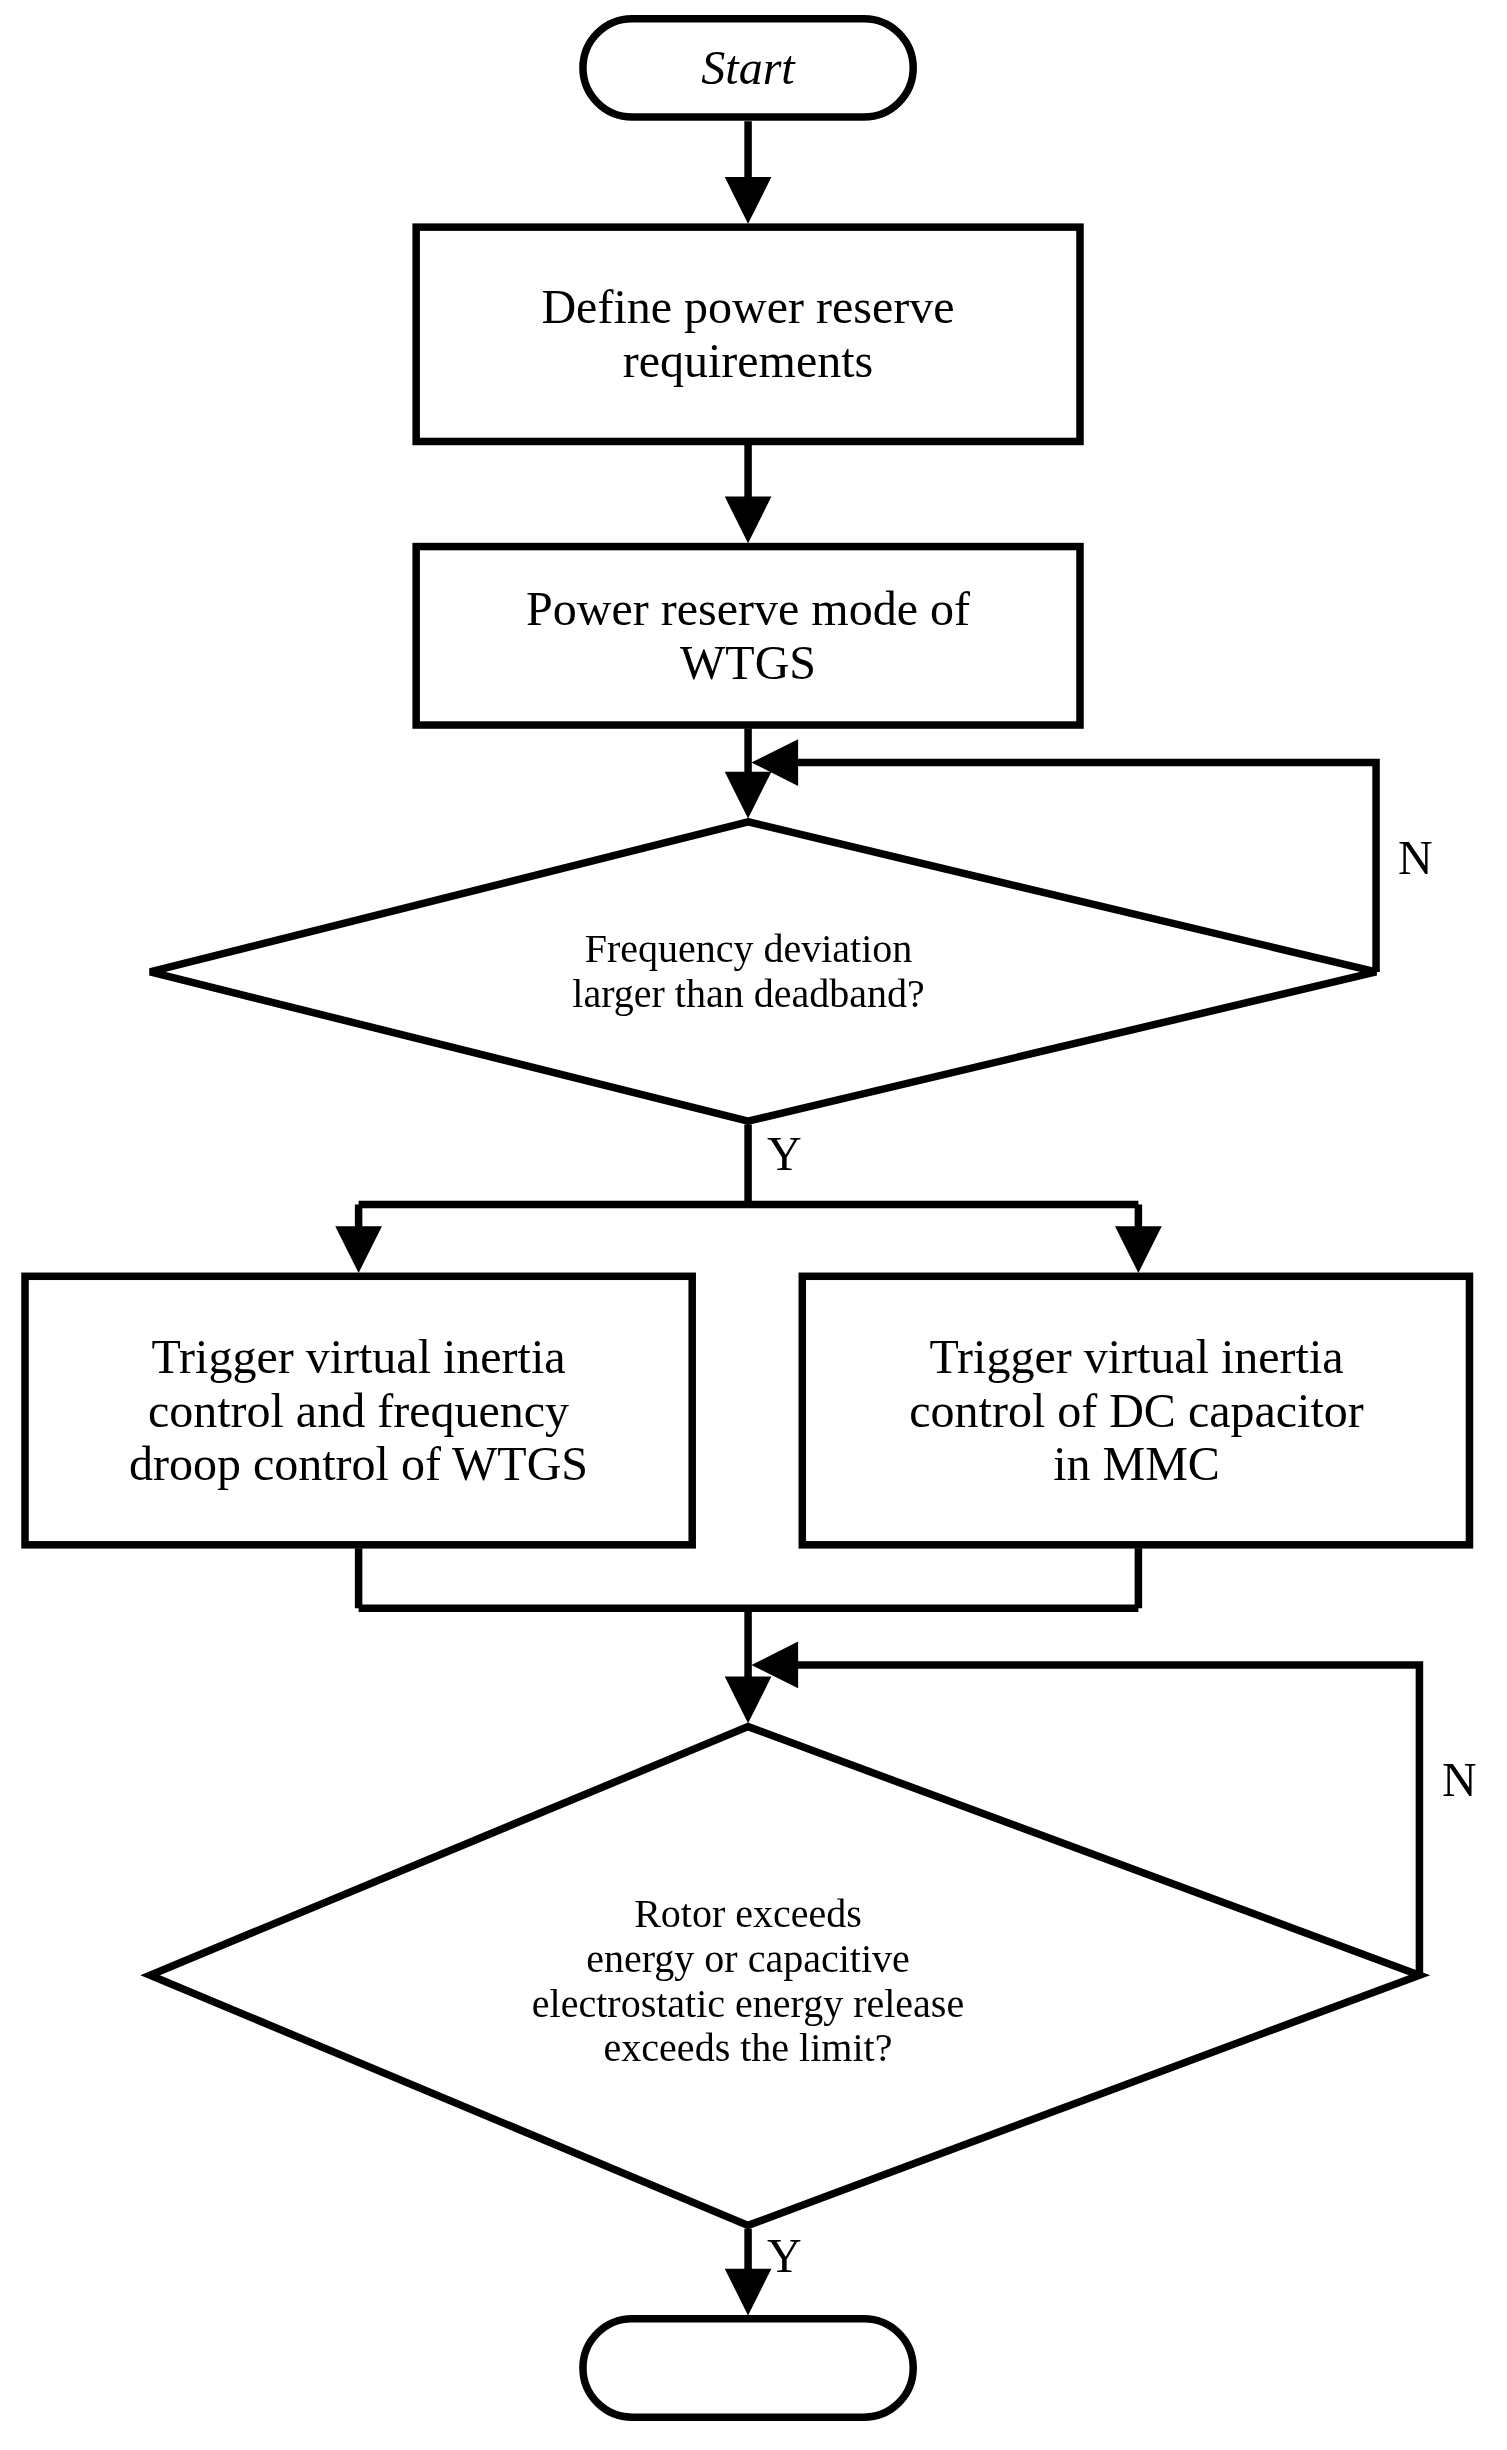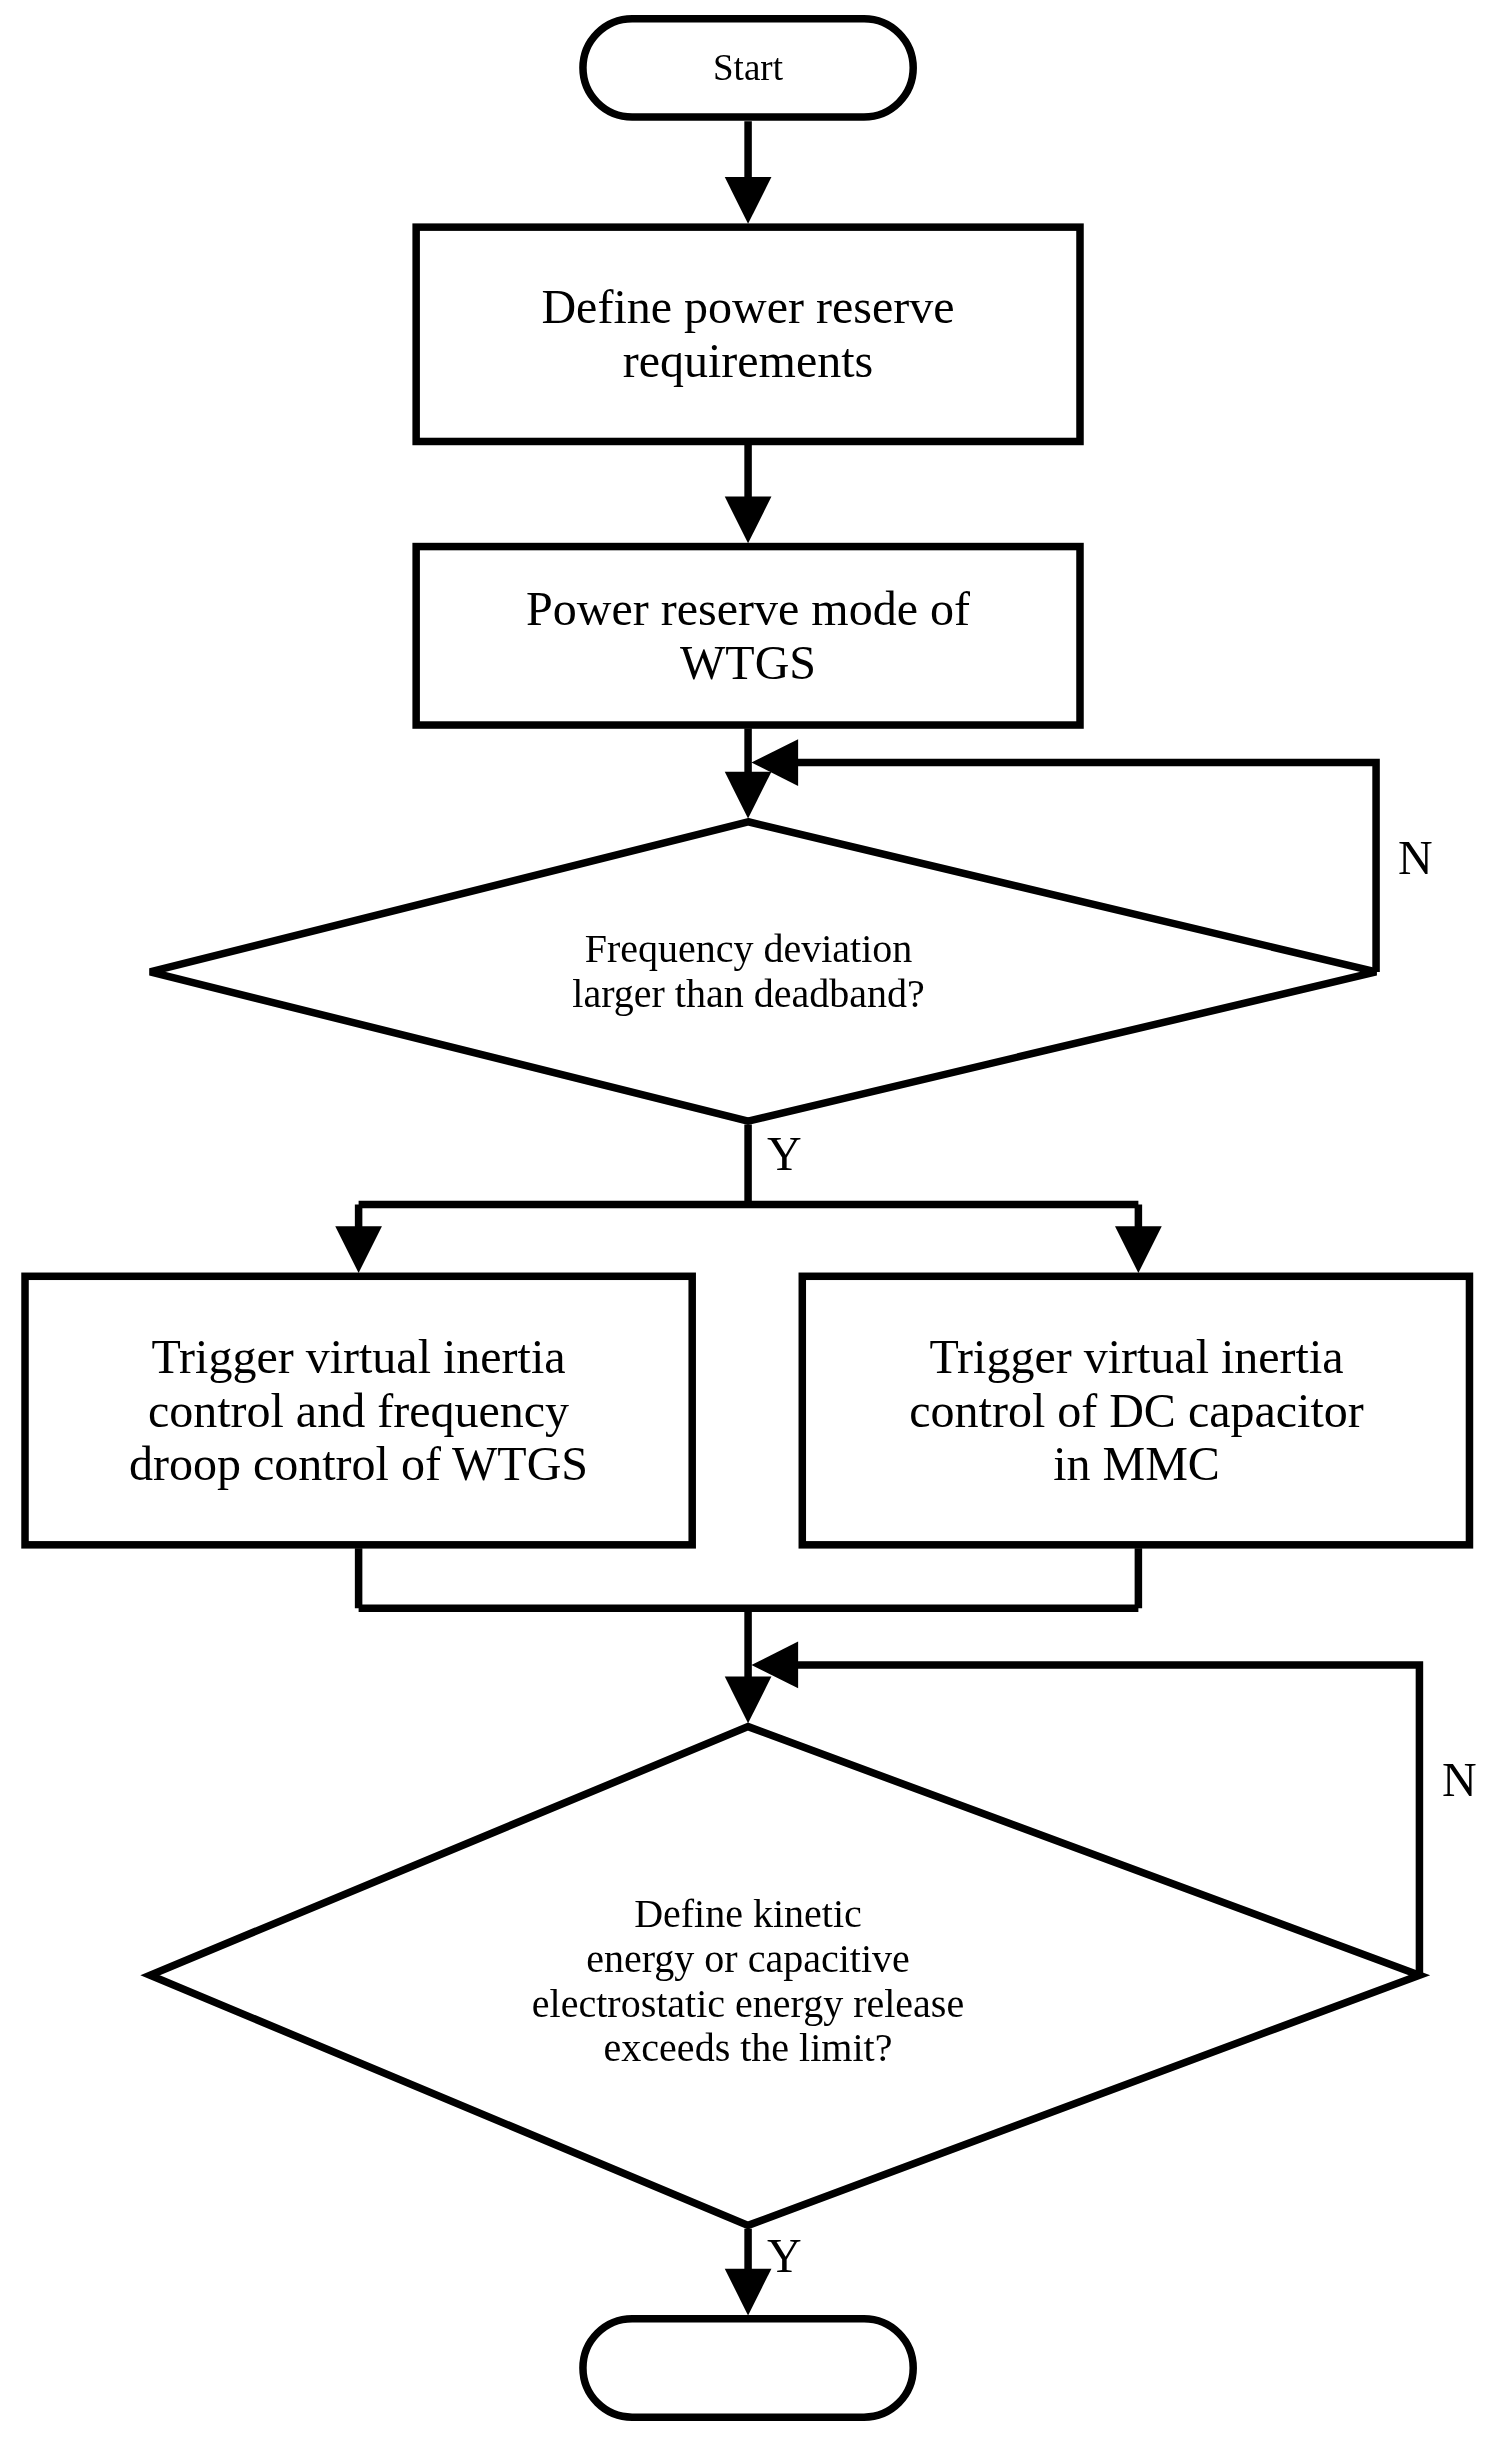--- a/index.html
+++ b/index.html
@@ -55,21 +55,21 @@
     text-align: center;
     color: #000000;
     font-family: "Liberation Serif", "DejaVu Serif", serif;
     line-height: 1.12;
     white-space: pre-line;
     pointer-events: none;
     display: flex;
     align-items: center;
     justify-content: center;
   }
-  .t-terminator { font-size: 37px; }
+  .t-terminator { font-size: 48px; font-style: italic; }
   .t-process    { font-size: 48px; }
   .t-decision   { font-size: 40px; }
   .branch-label {
     position: absolute;
     color: #000000;
     font-family: "Liberation Serif", "DejaVu Serif", serif;
     font-size: 48px;
     line-height: 1;
     pointer-events: none;
   }
@@ -151,21 +151,21 @@
 larger than deadband?</div>
 
   <div class="node-text t-process" style="left:25px; top:1276px; width:667px; height:269px;">Trigger virtual inertia
 control and frequency
 droop control of WTGS</div>
 
   <div class="node-text t-process" style="left:803px; top:1276px; width:667px; height:269px;">Trigger virtual inertia
 control of DC capacitor
 in MMC</div>
 
-  <div class="node-text t-decision" style="left:331px; top:1844px; width:834px; height:275px;">Define kinetic
+  <div class="node-text t-decision" style="left:331px; top:1844px; width:834px; height:275px;">Rotor exceeds
 energy or capacitive
 electrostatic energy release
 exceeds the limit?</div>
 
 
   <div class="branch-label" style="left:1398px; top:834px;">N</div>
 
   <div class="branch-label" style="left:767px; top:1130px;">Y</div>
 
   <div class="branch-label" style="left:1442px; top:1756px;">N</div>

